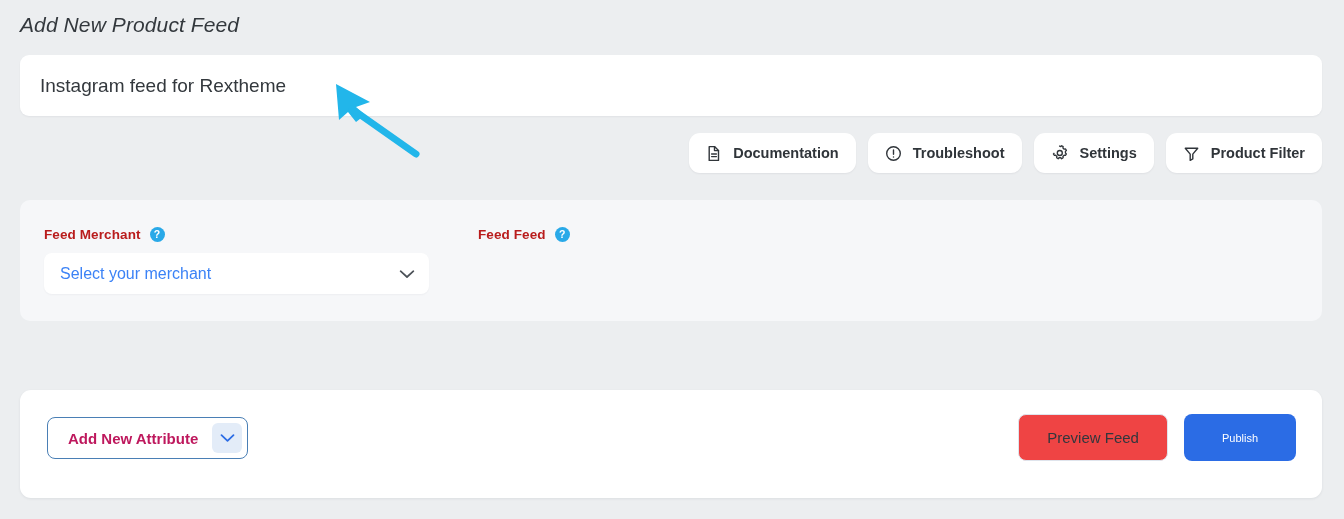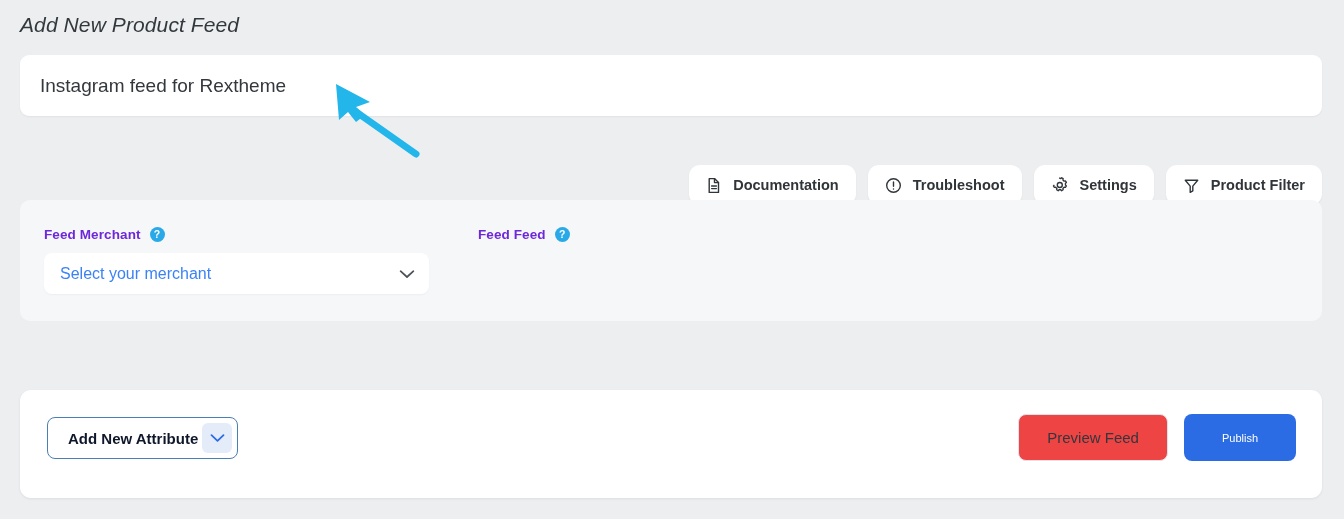--- a/index.html
+++ b/index.html
@@ -65,21 +65,20 @@
     background: #ffffff;
     border: none;
     border-radius: 11px;
     font-family: "Liberation Sans", sans-serif;
     font-size: 14.5px;
     font-weight: 600;
     color: #30353a;
     cursor: pointer;
     box-shadow: 0 1px 2px rgba(16,24,40,0.06);
     white-space: nowrap;
-    margin-top: 32px;
   }
   .tool-btn svg { display: block; flex: none; }
 
   
   .form-card {
     position: absolute;
     left: 20px;
     top: 200px;
     width: 1302px;
     height: 121px;
@@ -96,21 +95,21 @@
   .field-label-row {
     display: flex;
     align-items: center;
     gap: 9px;
     margin-bottom: 10px;
     height: 17px;
   }
   .field-label {
     font-size: 13.5px;
     font-weight: 700;
-    color: #6d28d9;
+    color: #b91c1c;
     letter-spacing: 0.1px;
   }
   .help-icon {
     width: 15px;
     height: 15px;
     border-radius: 50%;
     background: #29a9e8;
     color: #ffffff;
     font-size: 10.5px;
     font-weight: 700;
@@ -166,22 +165,22 @@
     align-items: center;
     background: #ffffff;
     border: 1px solid #4a7fb5;
     border-radius: 8px;
     padding: 0 5px 0 0;
     cursor: pointer;
   }
   .add-attr-label {
     font-size: 15px;
     font-weight: 700;
-    color: #0f172a;
-    padding: 0 4px 0 20px;
+    color: #be185d;
+    padding: 0 14px 0 20px;
     white-space: nowrap;
   }
   .add-attr-caret {
     width: 30px;
     height: 30px;
     border-radius: 6px;
     background: #e3ecf8;
     display: flex;
     align-items: center;
     justify-content: center;

